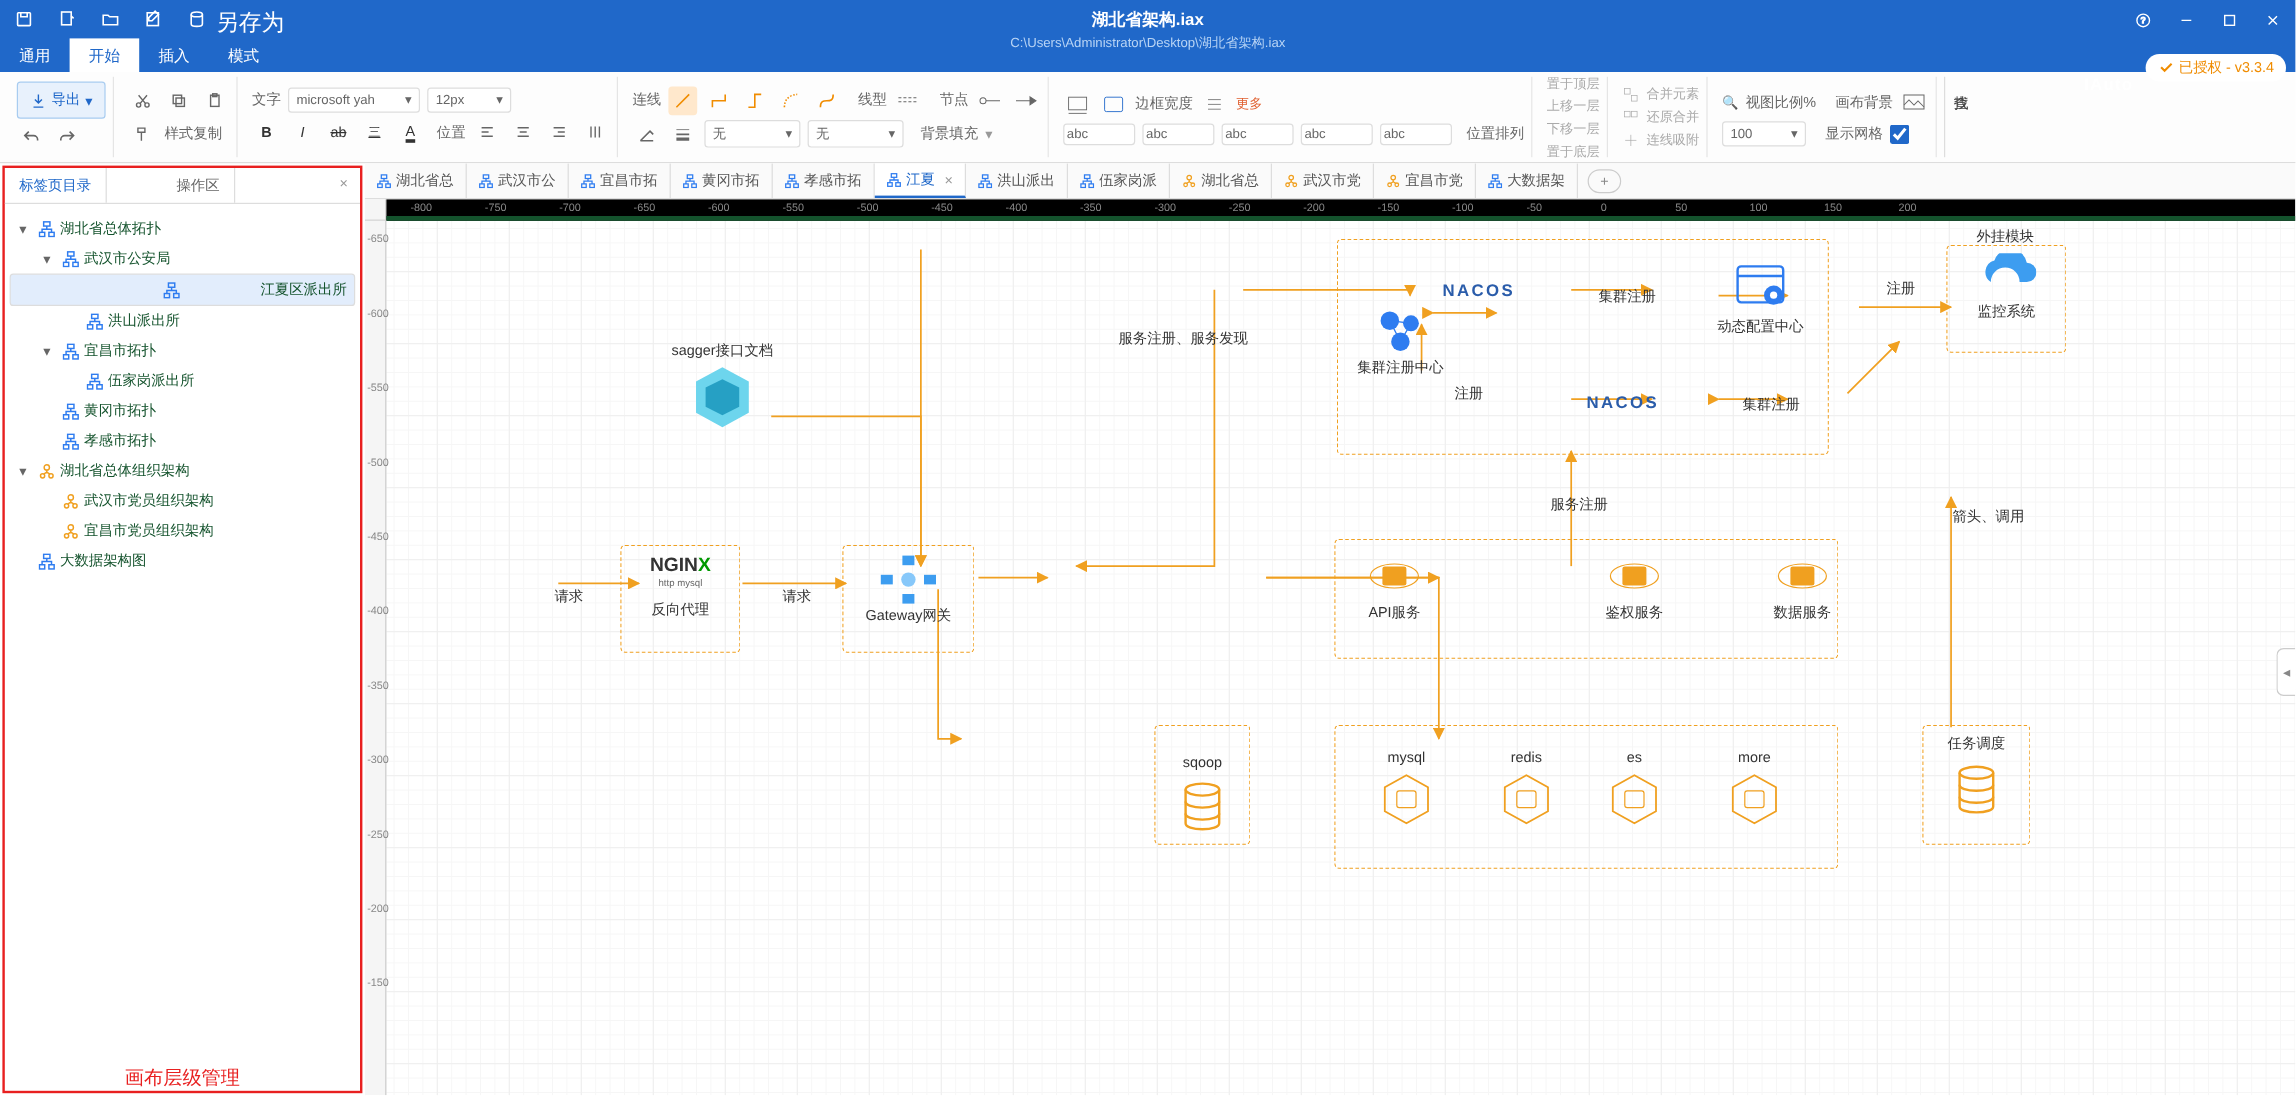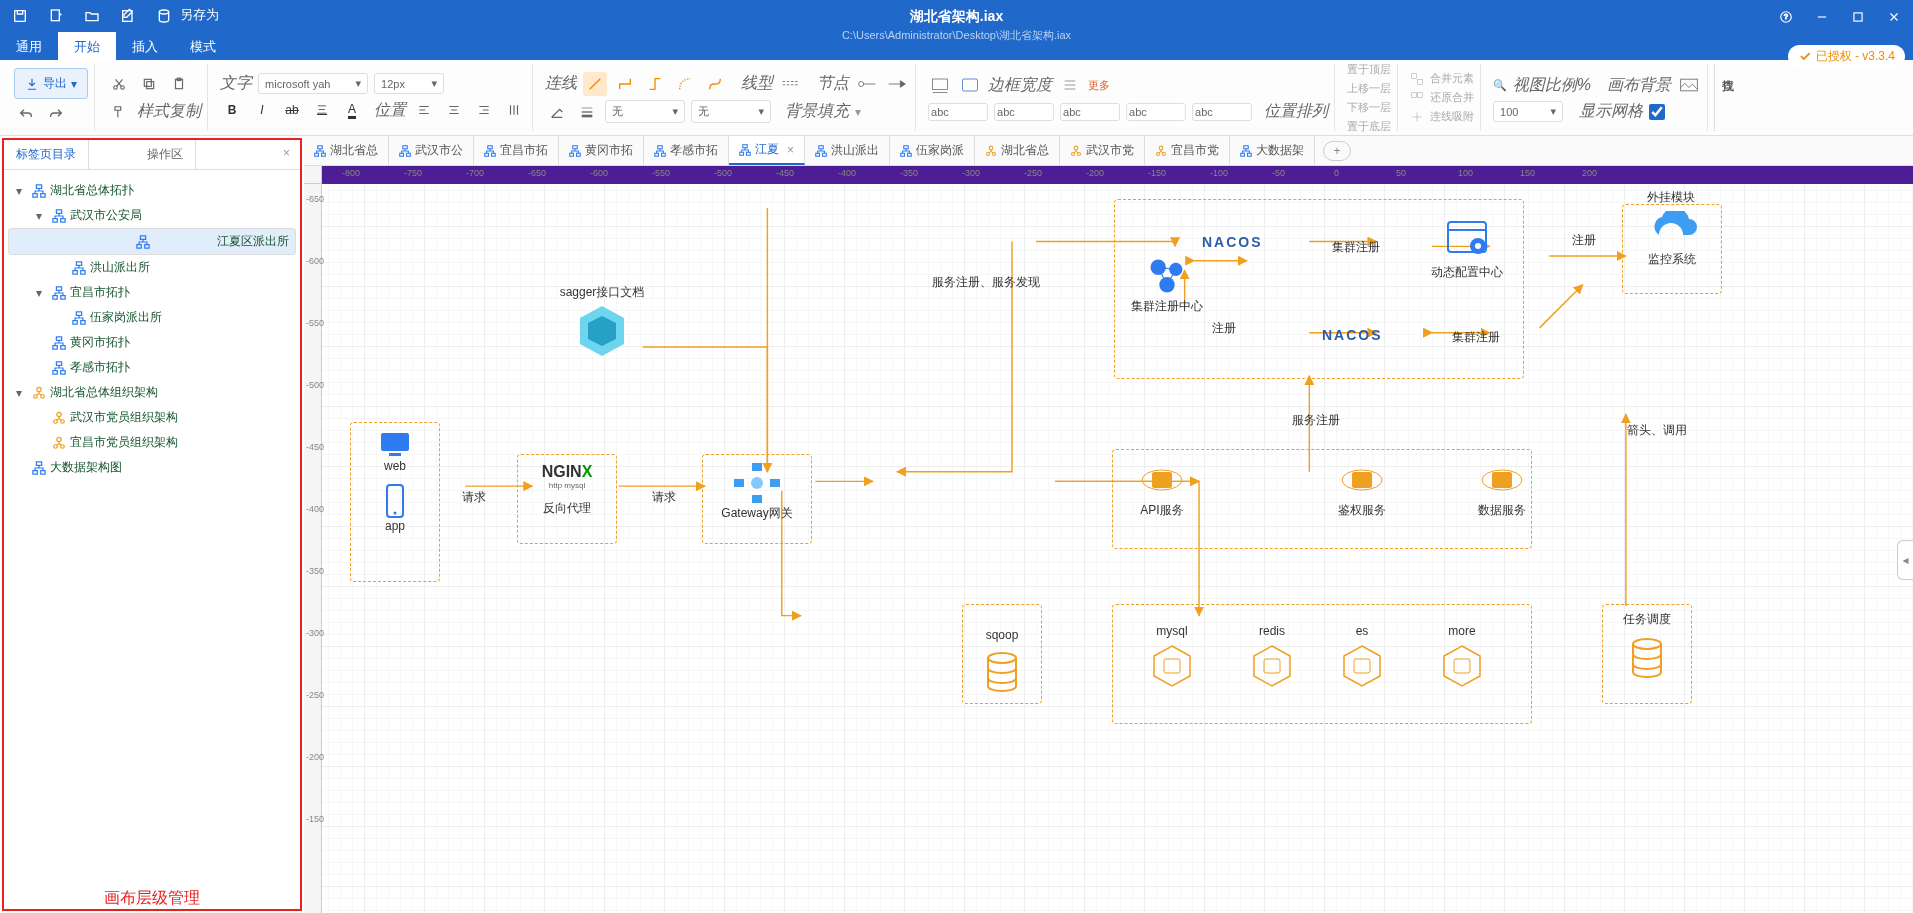--- a/index.html
+++ b/index.html
@@ -9,28 +9,28 @@
 .titlebar-left svg { width:16px; height:16px; }
 .tb-btn { cursor:pointer; padding:4px; }
 .titlebar-center { position:absolute; left:50%; transform:translateX(-50%); text-align:center; top:8px; }
 .titlebar-center .t1 { font-size:14px; font-weight:bold; color:#fff; }
 .titlebar-center .t2 { font-size:11px; color:#b8d4f5; margin-top:2px; }
 .titlebar-right { position:absolute; right:8px; top:6px; display:flex; align-items:center; gap:14px; }
 .titlebar-right svg { width:14px; height:14px; }
 .menubar { position:absolute; bottom:0; left:0; display:flex; height:28px; }
 .menubar .mi { padding:6px 16px; color:#fff; cursor:pointer; font-size:13px; }
 .menubar .mi.active { background:#fff; color:#2068c9; }
-.saveas { position:absolute; top:6px; left:180px; color:#fff; font-size:13px; }
+.saveas { position:absolute; top:6px; left:180px; color:#fff; font-size:19px; }
 .ribbon { height:76px; background:#fdfdfd; border-bottom:1px solid #ddd; display:flex; align-items:center; padding:4px 8px; gap:6px; }
 .rgroup { display:flex; flex-direction:column; gap:4px; padding:0 6px; border-right:1px solid #e5e5e5; height:100%; justify-content:center; }
 .rrow { display:flex; align-items:center; gap:6px; }
 .export-btn { background:#e8f1fc; border:1px solid #a8ccf0; color:#2068c9; padding:6px 10px; border-radius:3px; cursor:pointer; display:flex; align-items:center; gap:4px; }
 .ico-btn { width:24px; height:24px; display:flex; align-items:center; justify-content:center; cursor:pointer; border-radius:3px; }
 .sel { border:1px solid #ddd; padding:3px 6px; border-radius:3px; min-width:60px; display:flex; align-items:center; justify-content:space-between; color:#666; font-size:11px; background:#fff; }
-.lbl { color:#666; font-size:16px;font-style:italic; }
+.lbl { color:#666; font-size:12px; }
 .lbl-link { color:#2068c9; font-size:11px; cursor:pointer; }
 .content { display:flex; height:calc(100% - 136px); }
 .leftpane { width:300px; border-right:1px solid #ddd; display:flex; flex-direction:column; border:2px solid #e82020; margin:2px; }
 .lefttabs { display:flex; border-bottom:1px solid #ddd; height:30px;gap:46px; }
 .lefttabs .lt { padding:6px 12px; cursor:pointer; border-right:1px solid #ddd; color:#666; position:relative; }
 .lefttabs .lt.active { color:#2068c9; }
 .lefttabs .close { margin-left:auto; padding:6px 10px; color:#999; }
 .tree { padding:8px 4px; overflow:auto; flex:1; }
 .tree-item { display:flex; align-items:center; padding:4px 6px; cursor:pointer; gap:4px; }
 .tree-item.sel { background:#e2edfc; }
@@ -50,21 +50,21 @@
 .addtab { width:28px; height:20px; border:1px solid #ccc; border-radius:10px; display:flex; align-items:center; justify-content:center; margin-left:8px; color:#888; }
 .canvas { flex:1; position:relative; overflow:hidden; background:#fff; }
 .grid-bg { position:absolute; inset:0;
   background-image:
     linear-gradient(#eee 1px,transparent 1px),
     linear-gradient(90deg,#eee 1px,transparent 1px),
     linear-gradient(#f6f6f6 1px,transparent 1px),
     linear-gradient(90deg,#f6f6f6 1px,transparent 1px);
   background-size:60px 60px,60px 60px,12px 12px,12px 12px;
 }
-.ruler-h { position:absolute; top:0; left:18px; right:0; height:18px; background:#4c1d95; border-bottom:1px solid #14532d; font-size:9px; color:#888; }
+.ruler-h { position:absolute; top:0; left:18px; right:0; height:18px; background:#000000; border-bottom:4px solid #14532d; font-size:9px; color:#888; }
 .ruler-h span { position:absolute; top:2px; }
 .ruler-v { position:absolute; top:18px; left:0; width:18px; bottom:0; background:#f5f5f5; border-right:1px solid #ccc; font-size:9px; color:#888; }
 .ruler-v span { position:absolute; left:2px; writing-mode:horizontal-tb; right:2px; text-align:center; }
 .ruler-corner { position:absolute; top:0; left:0; width:18px; height:18px; background:#f5f5f5; border-right:1px solid #ccc; border-bottom:1px solid #ccc; }
 .dia { position:absolute; inset:18px 0 0 18px; }
 .node { position:absolute; text-align:center; font-size:12px; color:#333; }
 .dashed-box { border:1.5px dashed #f0a020; border-radius:4px; }
 .edge-lbl { position:absolute; font-size:12px; color:#333; background:transparent; }
 svg.shape { display:block; margin:0 auto; }
 .license { background:#fff; color:#f08c00; border-radius:14px; padding:3px 10px; font-size:12px; display:flex; align-items:center; gap:4px; }
@@ -801,32 +801,20 @@
           <div>动态配置中心</div>
         </div>
 
         <div class="node dashed-box" style="left:1300px;top:20px;width:100px;height:90px;padding-top:6px">
           <svg class="shape" width="50" height="40" viewBox="0 0 50 40">
               <path d="M12 24a12 12 0 0124 0h6a8 8 0 000-16 14 14 0 00-27-2A10 10 0 0012 24z" fill="#3d9df0"></path>
             </svg>
           <div>监控系统</div>
         </div>
 
-        <div class="node dashed-box" style="left:28px;top:238px;width:90px;height:160px;padding-top:6px">
-          <svg class="shape" width="36" height="30" viewBox="0 0 36 30">
-              <rect x="4" y="4" width="28" height="18" rx="2" fill="#2e7cf0"></rect>
-              <rect x="12" y="24" width="12" height="3" fill="#2e7cf0"></rect>
-            </svg>
-          <div>web</div>
-          <svg class="shape" width="24" height="36" viewBox="0 0 24 36" style="margin-top:10px">
-              <rect x="4" y="2" width="16" height="32" rx="3" fill="none" stroke="#2e7cf0" stroke-width="2"></rect>
-              <circle cx="12" cy="30" r="1.5" fill="#2e7cf0"></circle>
-            </svg>
-          <div>app</div>
-        </div>
 
         <div class="node dashed-box" style="left:195px;top:270px;width:100px;height:90px;padding-top:8px">
           <div style="font-weight:bold;font-size:16px;color:#333">NGIN<span style="color:#090">X</span></div>
           <div style="font-size:8px;color:#666">http mysql</div>
           <div style="margin-top:10px">反向代理</div>
         </div>
 
         <div class="node dashed-box" style="left:380px;top:270px;width:110px;height:90px;padding-top:6px">
           <svg class="shape" width="50" height="44" viewBox="0 0 50 44">
               <rect x="20" y="2" width="10" height="8" fill="#3d9df0"></rect>

